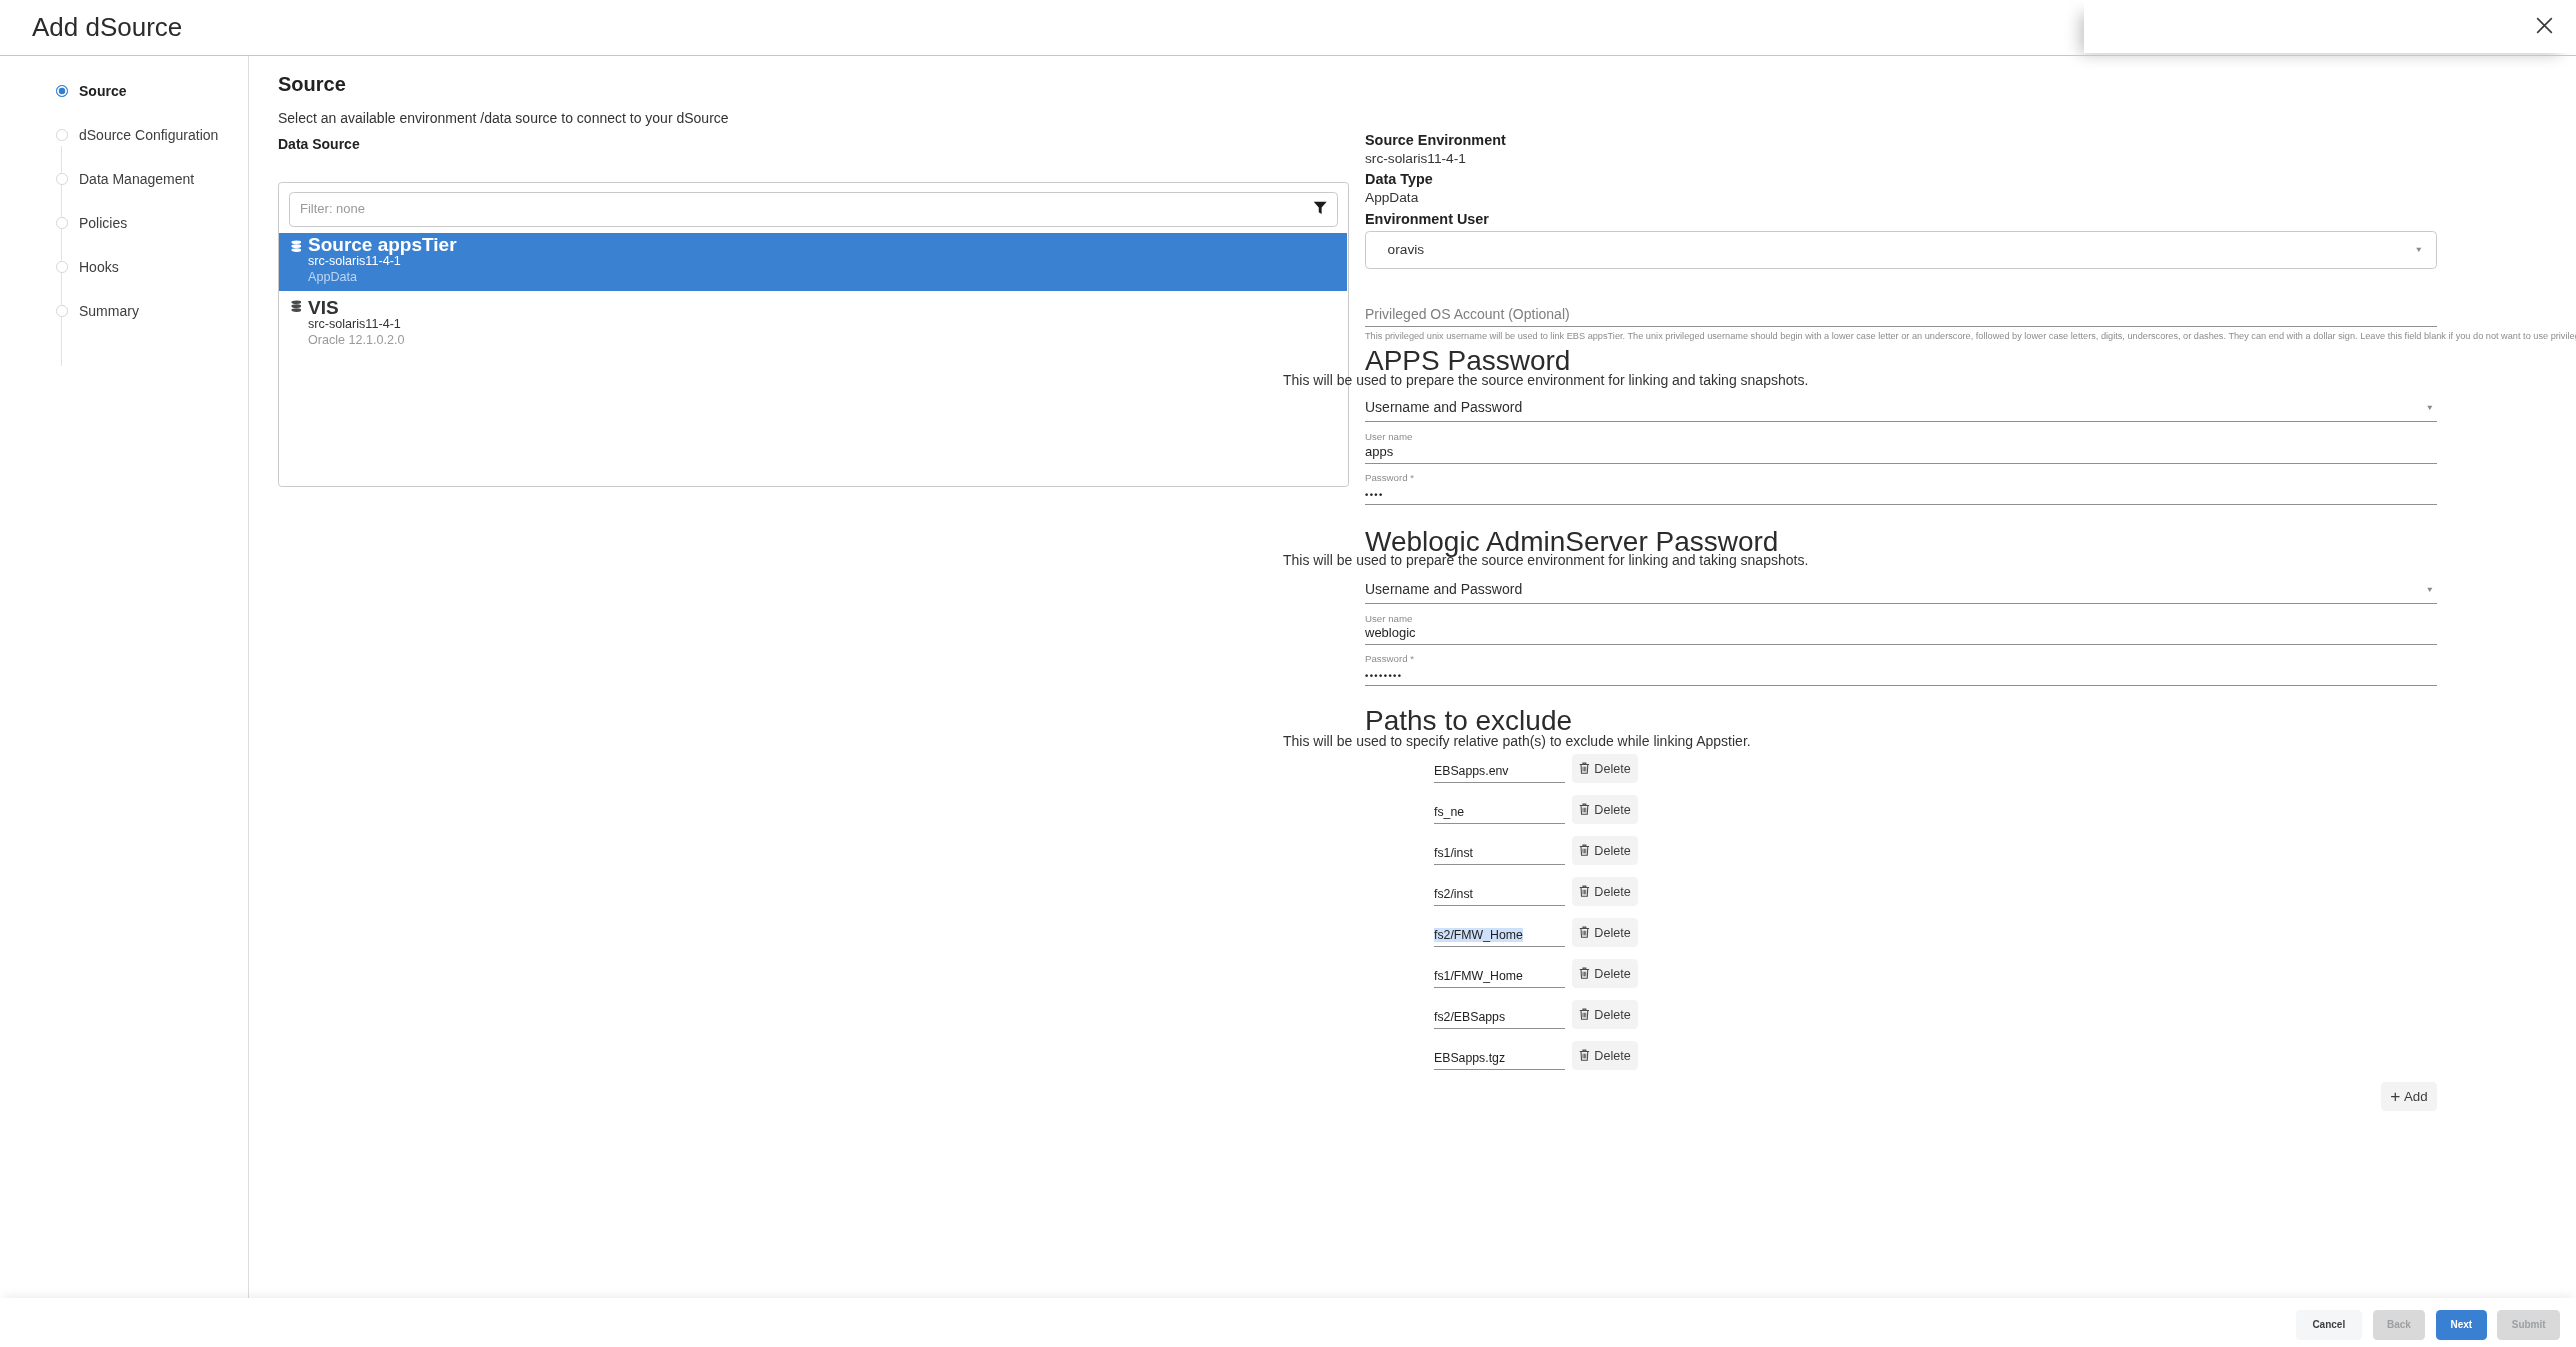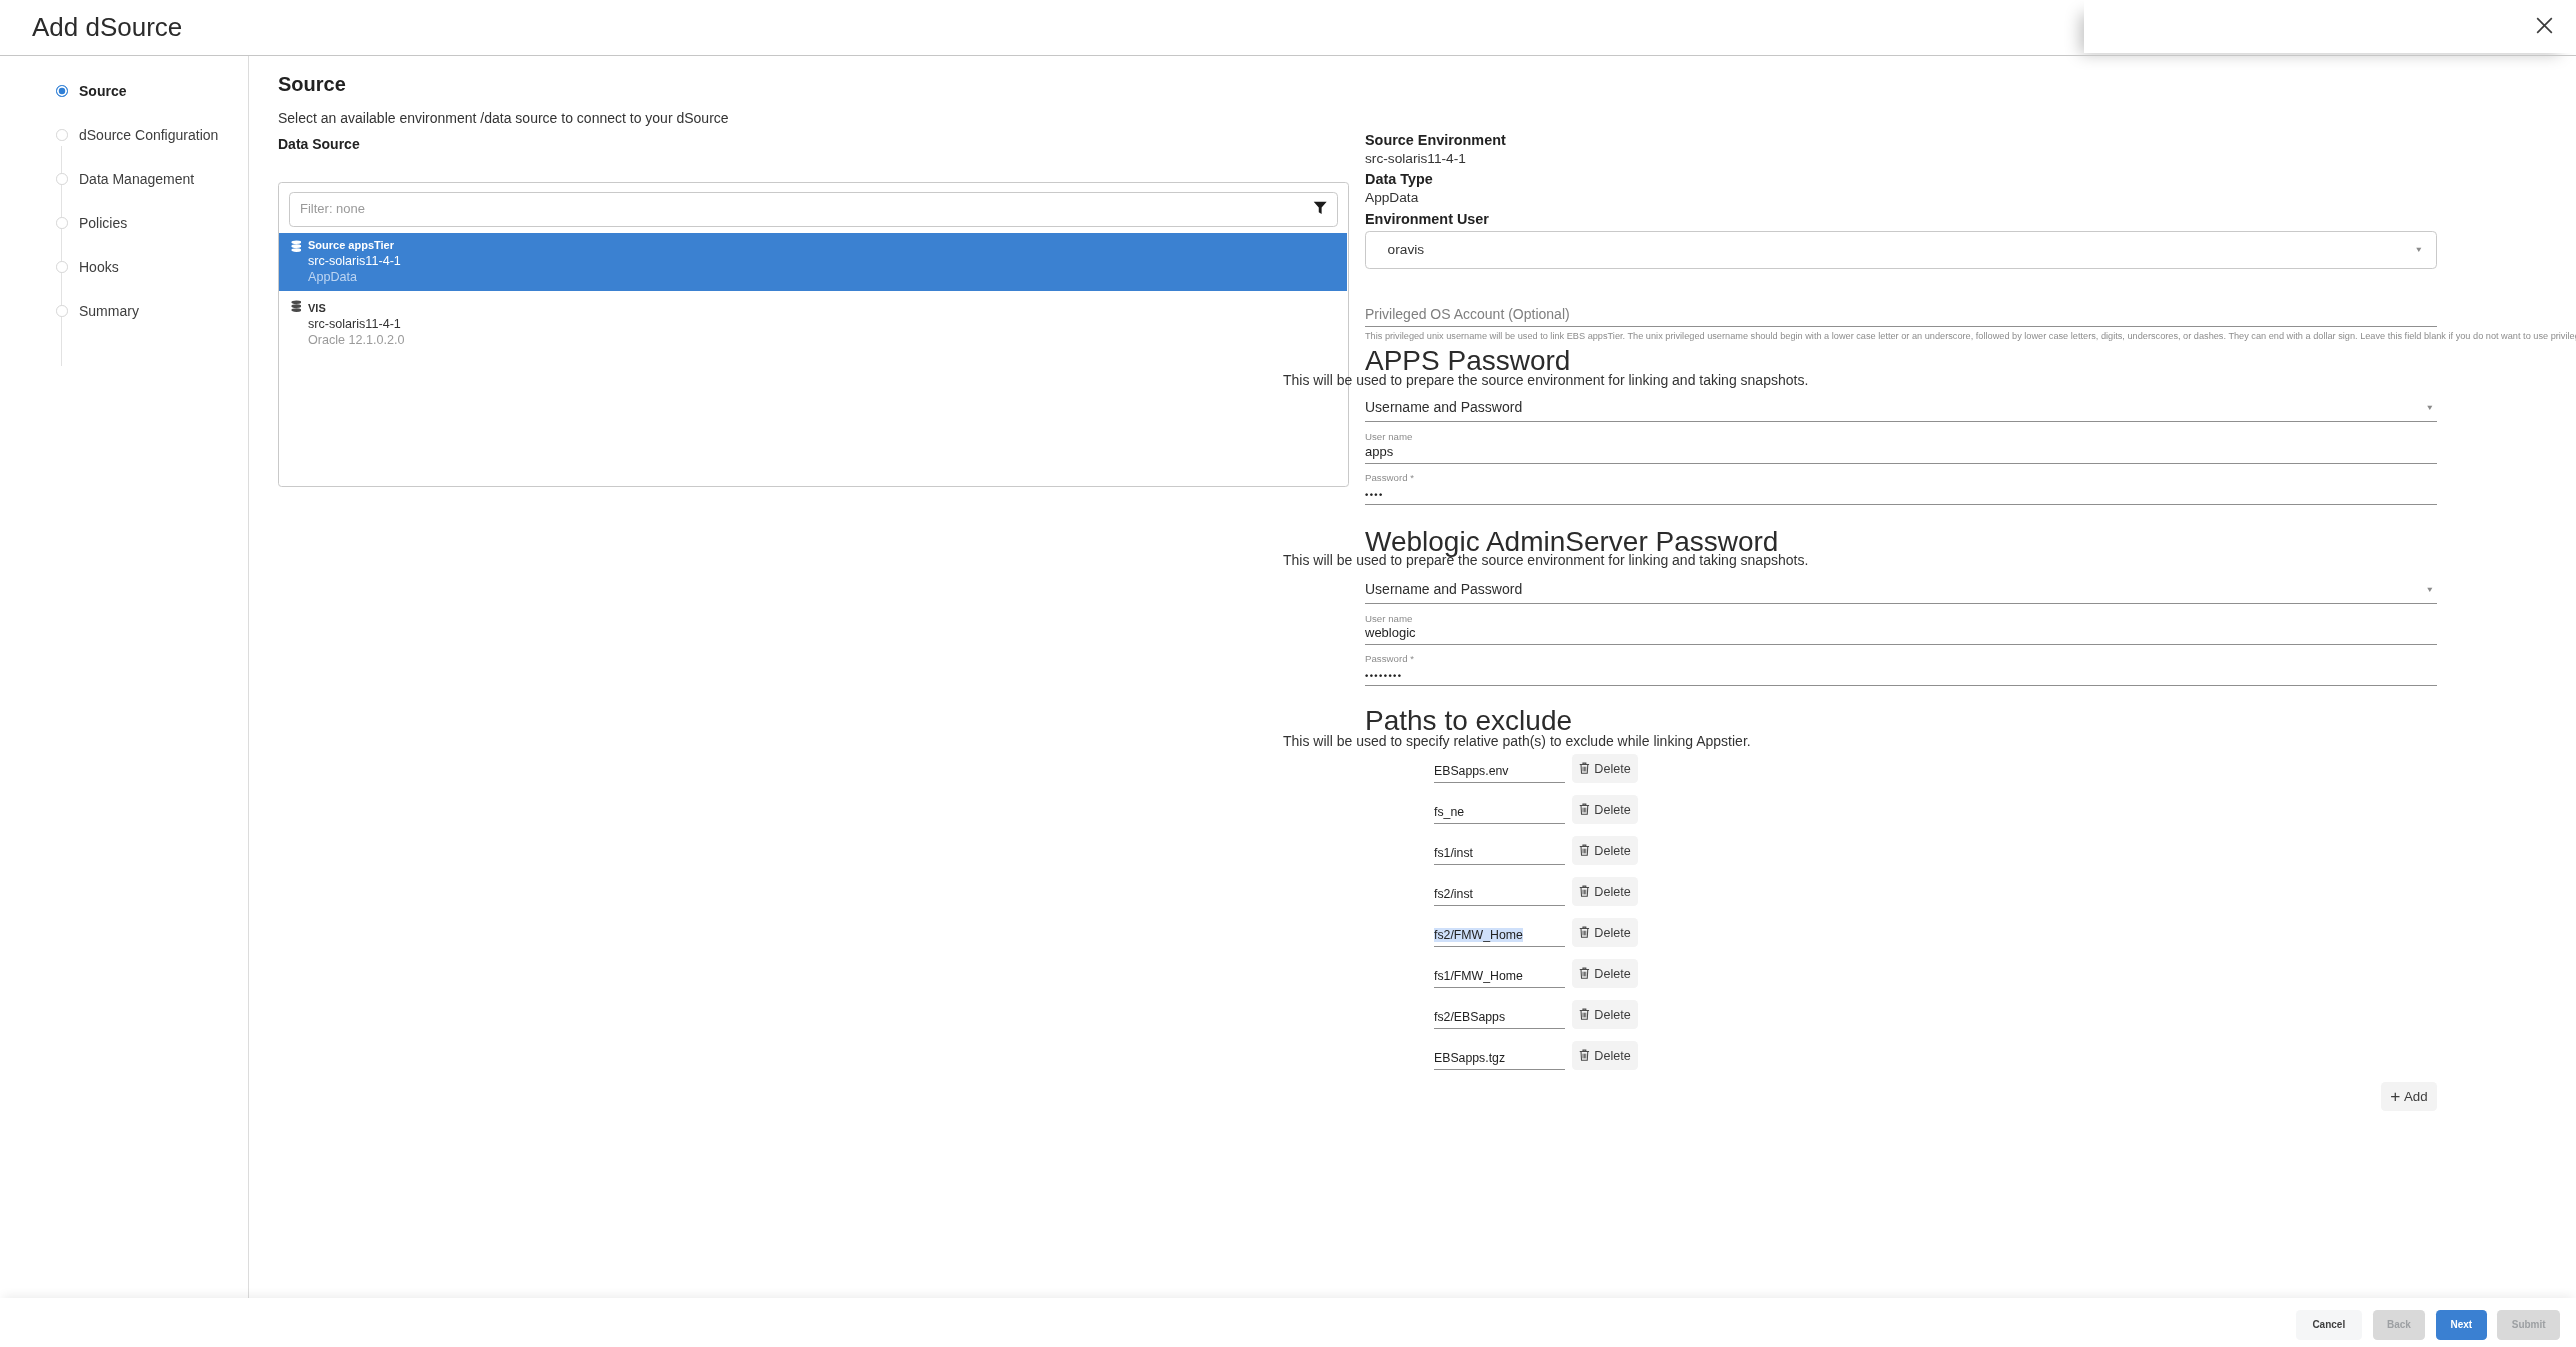--- a/index.html
+++ b/index.html
@@ -29,21 +29,21 @@
   .ds-label { position:absolute; left:278px; top:136px; font-size:14px; font-weight:bold; color:#222; }
   .list-box { position:absolute; left:278px; top:156px; width:1071px; height:305px; border:1.4px solid #c9c9c9; border-radius:3.6px; background:#fff; overflow:hidden;margin-top:26px; }
   .filter-wrap { position:absolute; left:10px; top:8.7px; width:1049px; height:35px; border:1.4px solid #c9c9c9; border-radius:4.3px; background:#fff; }
   .filter-input { position:absolute; left:10px; top:0; width:995px; height:32px; border:none; outline:none; font-size:13px; color:#333; font-family:"Liberation Sans",sans-serif; }
   .filter-input::placeholder { color:#9a9a9a; }
   .filter-icon { position:absolute; right:10px; top:8.7px; }
   .ds-item { position:absolute; left:0; width:1068px; cursor:pointer; }
   .ds-item .db-icon { position:absolute; left:11.5px; top:6.5px; color:#4a4a4a; }
   .ds-item .ds-lines { position:absolute; left:29px; top:4.3px; }
   .ds-line { font-size:12.6px; line-height:16px; color:#333; white-space:nowrap; }
-  .ds-line.t { font-weight:bold; font-size:11px; }
+  .ds-line.t { font-weight:bold; font-size:19px; }
   .ds-item.selected { background:#3b81d1; }
   .ds-item.selected .db-icon { color:#fff; }
   .ds-item.selected .ds-line { color:#fff; }
   .ds-item.selected .ds-line.muted { color:#bdd5f2; }
   .ds-item:not(.selected) .ds-line.muted { color:#9a9a9a; }
 
   
   .rp-label { position:absolute; left:1365px; font-size:14.4px; font-weight:bold; color:#222; white-space:nowrap; }
   .rp-value { position:absolute; left:1365px; font-size:13.7px; color:#333; white-space:nowrap; }
   .select-box { position:absolute; left:1365px; top:231px; width:1072px; height:38px; border:1.4px solid #c9c9c9; border-radius:4.3px; background:#fff; cursor:pointer; }

